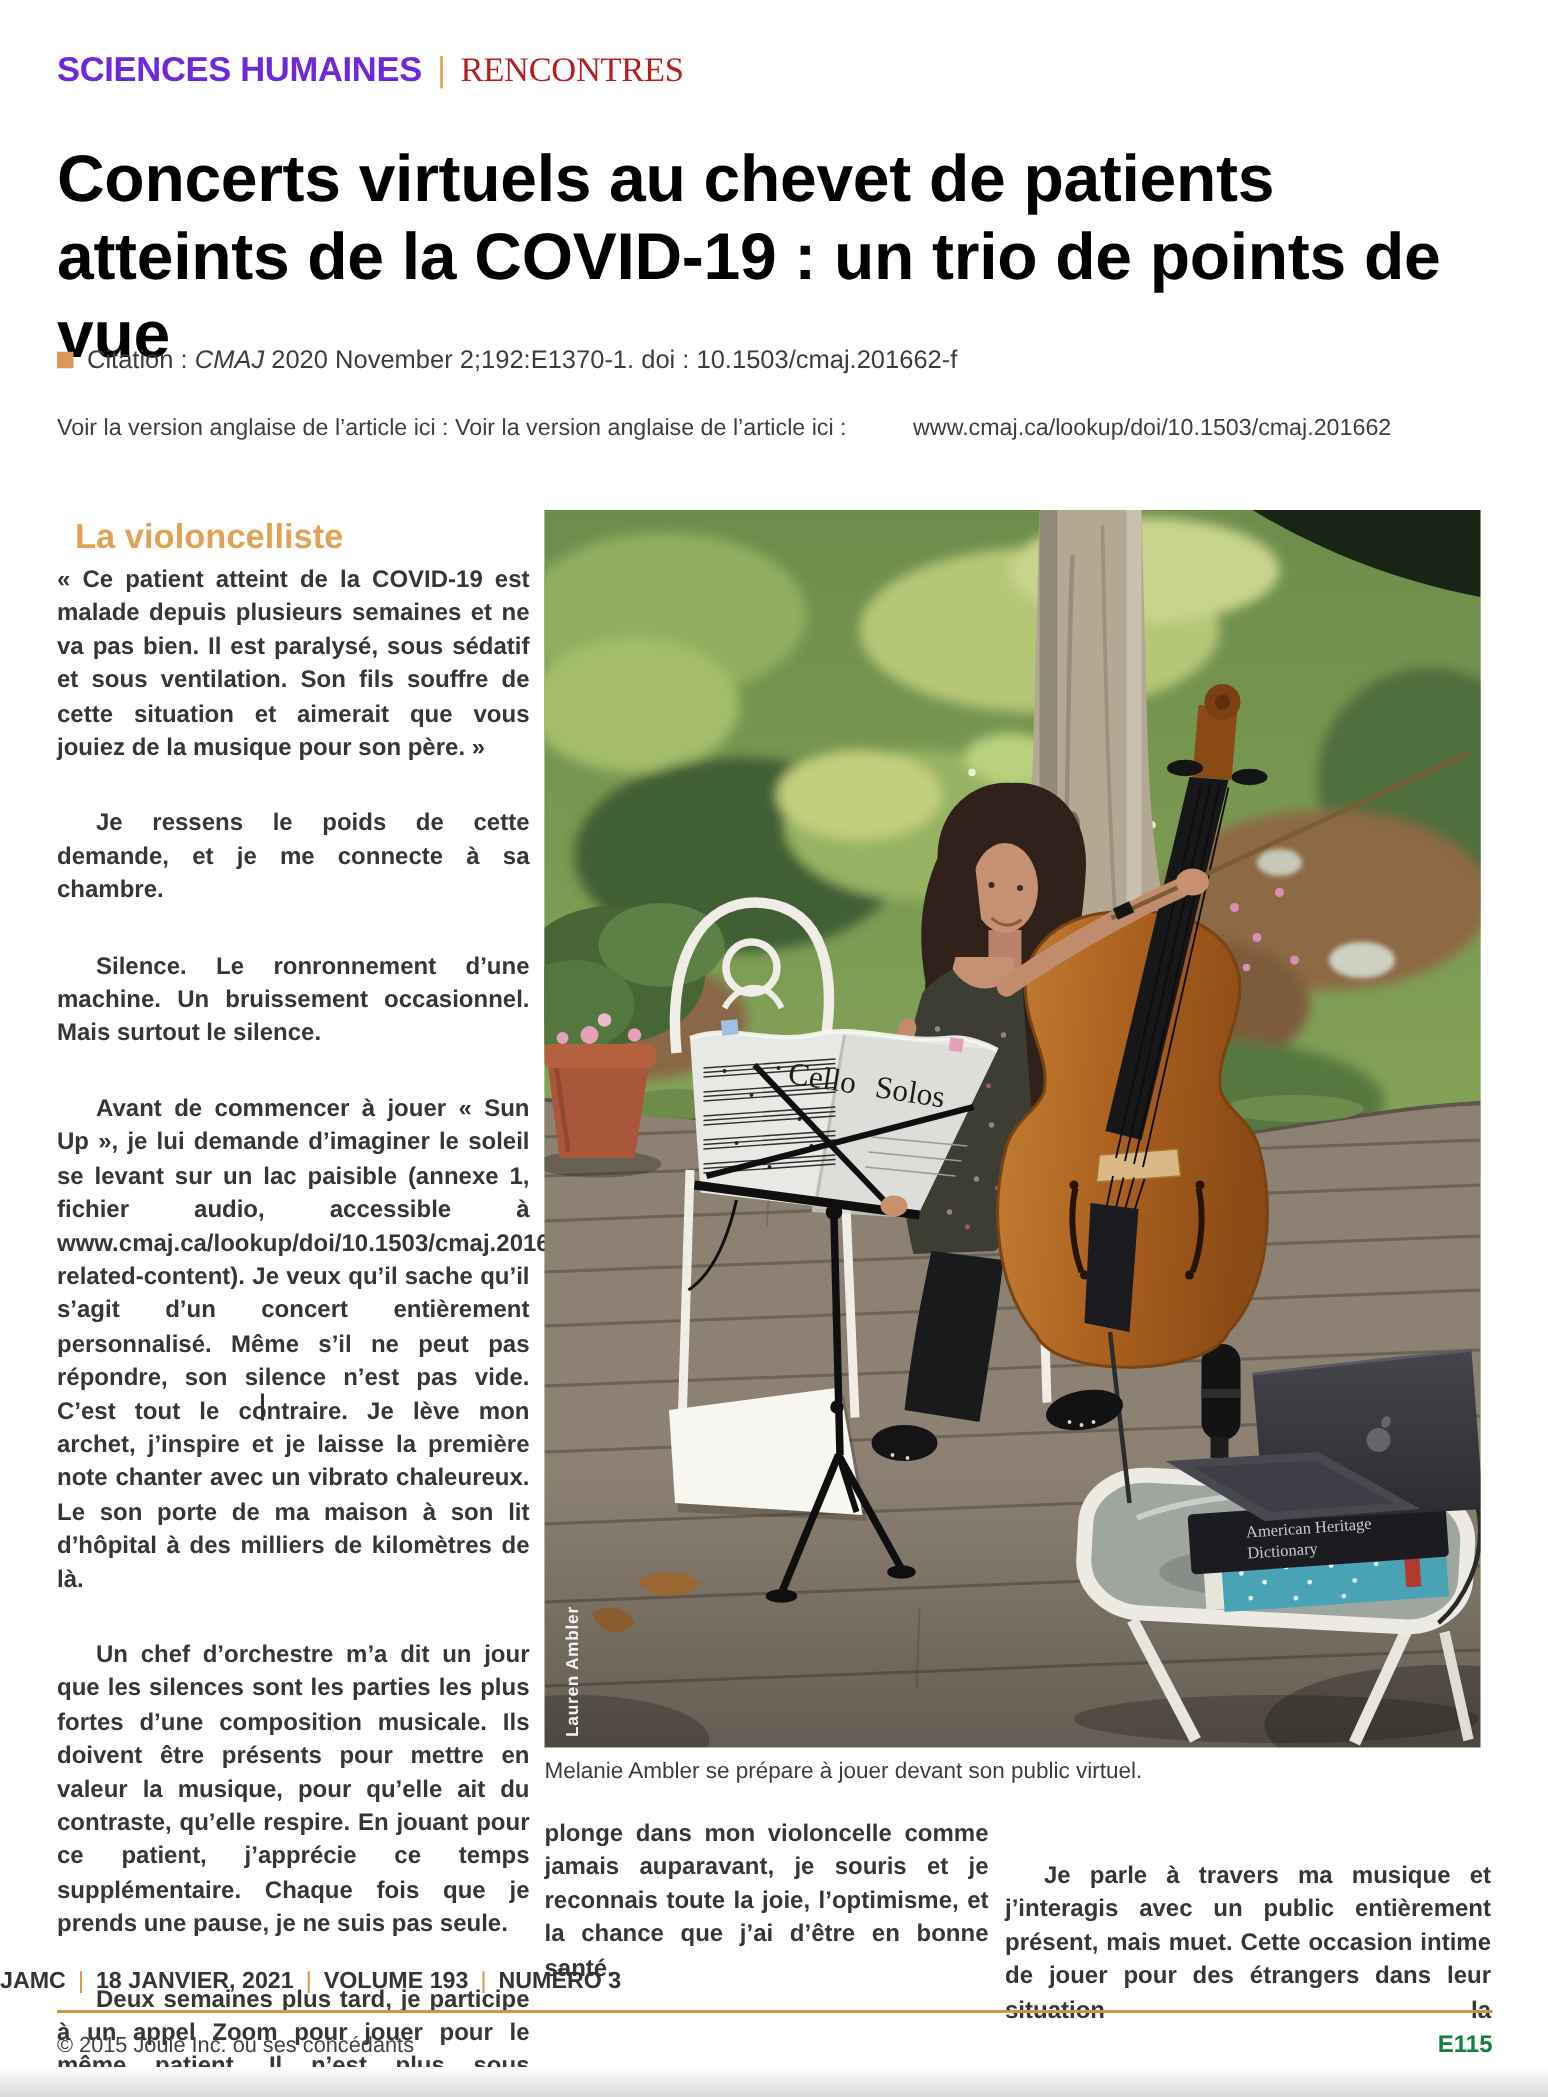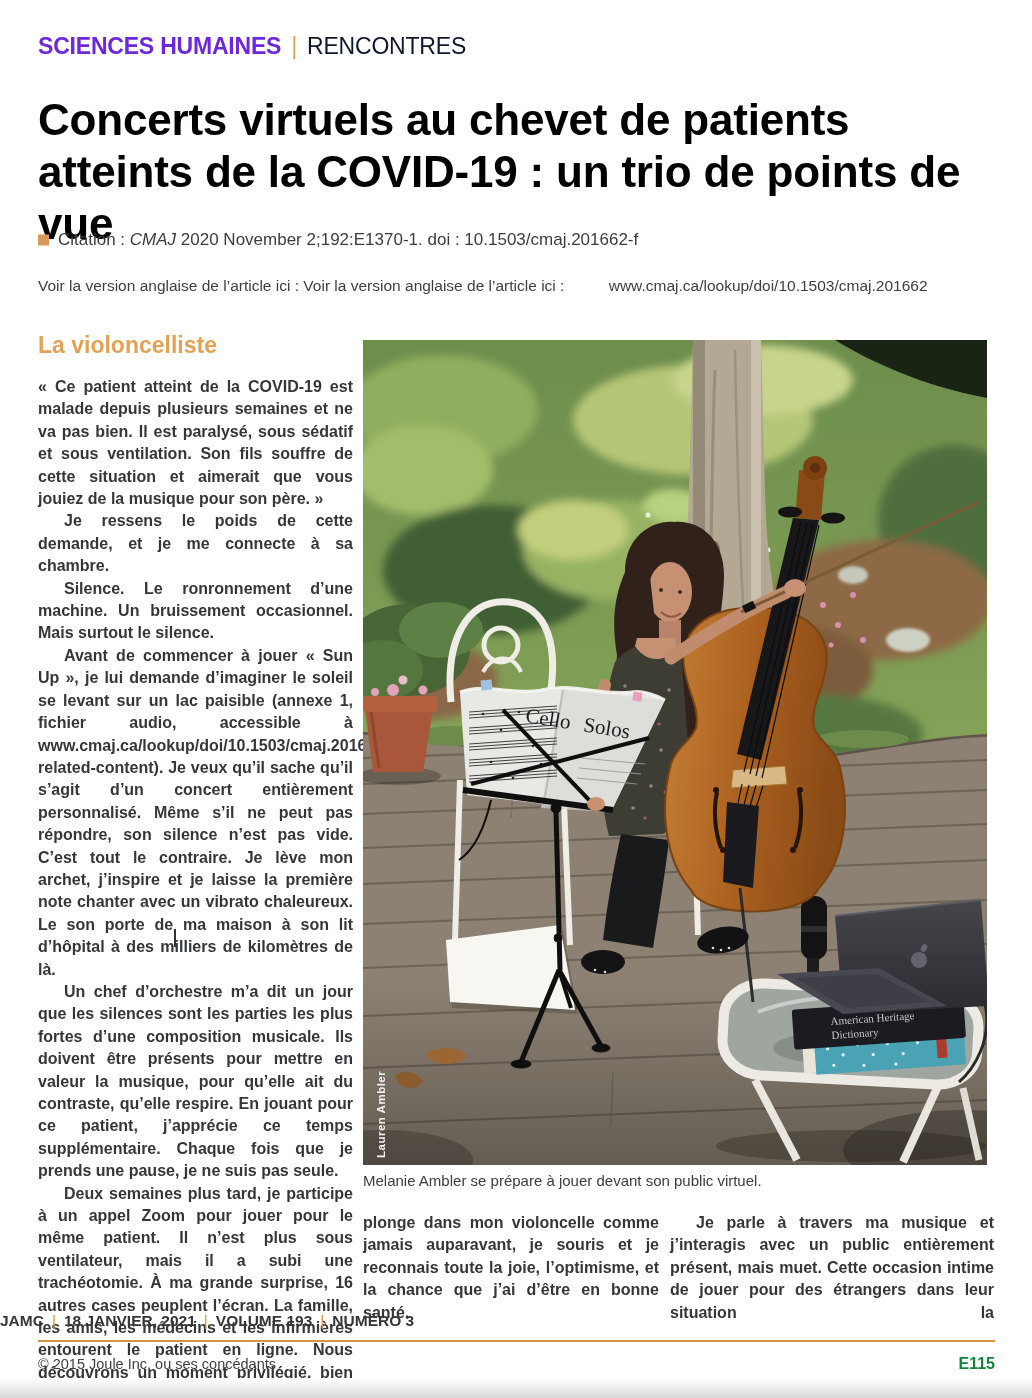--- a/index.html
+++ b/index.html
@@ -6,35 +6,35 @@
   .page{
     position:relative;width:1032px;height:1398px;background:#ffffff;
     font-family:"Liberation Sans","DejaVu Sans",sans-serif;color:#34373a;
     margin:0 auto;overflow:hidden;
   }
   .abs{position:absolute;}
   
   .kicker{left:38px;top:33px;font-size:23px;letter-spacing:-0.2px;white-space:nowrap;}
   .kicker .k-main{color:#6d28d9;font-weight:700;}
   .kicker .k-sep{color:#e3a658;font-weight:300;padding:0 10px;}
-  .kicker .k-sub{color:#0f172a;font-weight:400;}
+  .kicker .k-sub{color:#b91c1c;font-weight:400;font-family:Liberation Serif, serif;}
   .title{
     left:38px;top:94px;width:930px;font-size:44px;line-height:52px;
     font-weight:700;color:#000000;letter-spacing:-0.2px;
   }
   .citation{left:38px;top:230px;font-size:17px;color:#3a3d40;white-space:nowrap;}
   .citation .bullet{display:inline-block;width:11px;height:11px;background:#d9995a;margin-right:9px;transform:translateY(0.5px);}
   .citation .j{font-style:italic;margin-top:45px;}
   .voir{left:38px;top:277px;font-size:15.5px;color:#3c3f42;white-space:nowrap;}
   .voir .url{color:#3c3f42;text-decoration:none;margin-left:40px;}
   .h2{left:38px;top:332px;font-size:23px;font-weight:700;color:#e0a356;}
   
   .col{font-size:16px;line-height:22.4px;text-align:justify;color:#34373a;}
   .col p{margin:0;font-weight:bold;}
-  .col p.ind{text-indent:26px;}
+  .col p.ind{text-indent:26px;margin-top:28px;}
   .col p.cont{text-align-last:justify;}
   .col1{left:38px;top:376px;width:315px;}
   .col2{left:363px;top:1212px;width:296px;}
   .col3{left:670px;top:1212px;width:324px;}
   
   .photo{left:363px;top:340px;width:624px;height:825px;background:#7b9750;}
   .photo svg{display:block;width:624px;height:825px;}
   .caption{left:363px;top:1172px;width:624px;font-size:15px;color:#3a3d40;}
   
   .caret{left:174px;top:929px;width:2px;height:18px;background:#2f3235;}
@@ -58,21 +58,21 @@
   <h1 class="abs title" style="margin:0">Concerts virtuels au chevet de patients atteints de la COVID-19 : un trio de points de vue</h1>
 
   <div class="abs citation">
     <span class="bullet"></span><span>Citation : </span><span class="j">CMAJ</span><span> 2020 November 2;192:E1370-1. doi : 10.1503/cmaj.201662-f</span>
   </div>
 
   <div class="abs voir">
     <span>Voir la version anglaise de l’article ici : Voir la version anglaise de l’article ici : </span><span class="url">www.cmaj.ca/lookup/doi/10.1503/cmaj.201662</span>
   </div>
 
-  <h2 class="abs h2" style="margin:0">La violoncelliste</h2>
+  <h2 class="abs h2" style="margin:12px">La violoncelliste</h2>
 
   <div class="abs col col1">
     <p>« Ce patient atteint de la COVID-19 est malade depuis plusieurs semaines et ne va pas bien. Il est paralysé, sous sédatif et sous ventilation. Son fils souffre de cette situation et aimerait que vous jouiez de la musique pour son père. »</p>
     <p class="ind">Je ressens le poids de cette demande, et je me connecte à sa chambre.</p>
     <p class="ind">Silence. Le ronronnement d’une machine. Un bruissement occasionnel. Mais surtout le silence.</p>
     <p class="ind">Avant de commencer à jouer « Sun Up », je lui demande d’imaginer le soleil se levant sur un lac paisible (annexe 1, fichier audio, accessible à www.cmaj.ca/lookup/doi/10.1503/cmaj.201662/tab-related-content). Je veux qu’il sache qu’il s’agit d’un concert entièrement personnalisé. Même s’il ne peut pas répondre, son silence n’est pas vide. C’est tout le contraire. Je lève mon archet, j’inspire et je laisse la première note chanter avec un vibrato chaleureux. Le son porte de ma maison à son lit d’hôpital à des milliers de kilomètres de là.</p>
     <p class="ind">Un chef d’orchestre m’a dit un jour que les silences sont les parties les plus fortes d’une composition musicale. Ils doivent être présents pour mettre en valeur la musique, pour qu’elle ait du contraste, qu’elle respire. En jouant pour ce patient, j’apprécie ce temps supplémentaire. Chaque fois que je prends une pause, je ne suis pas seule.</p>
     <p class="ind cont">Deux semaines plus tard, je participe à un appel Zoom pour jouer pour le même patient. Il n’est plus sous ventilateur, mais il a subi une trachéotomie. À ma grande surprise, 16 autres cases peuplent l’écran. La famille, les amis, les médecins et les infirmières entourent le patient en ligne. Nous découvrons un moment privilégié, bien que virtuel, d’humanité partagée. Je</p>
   </div>
 

